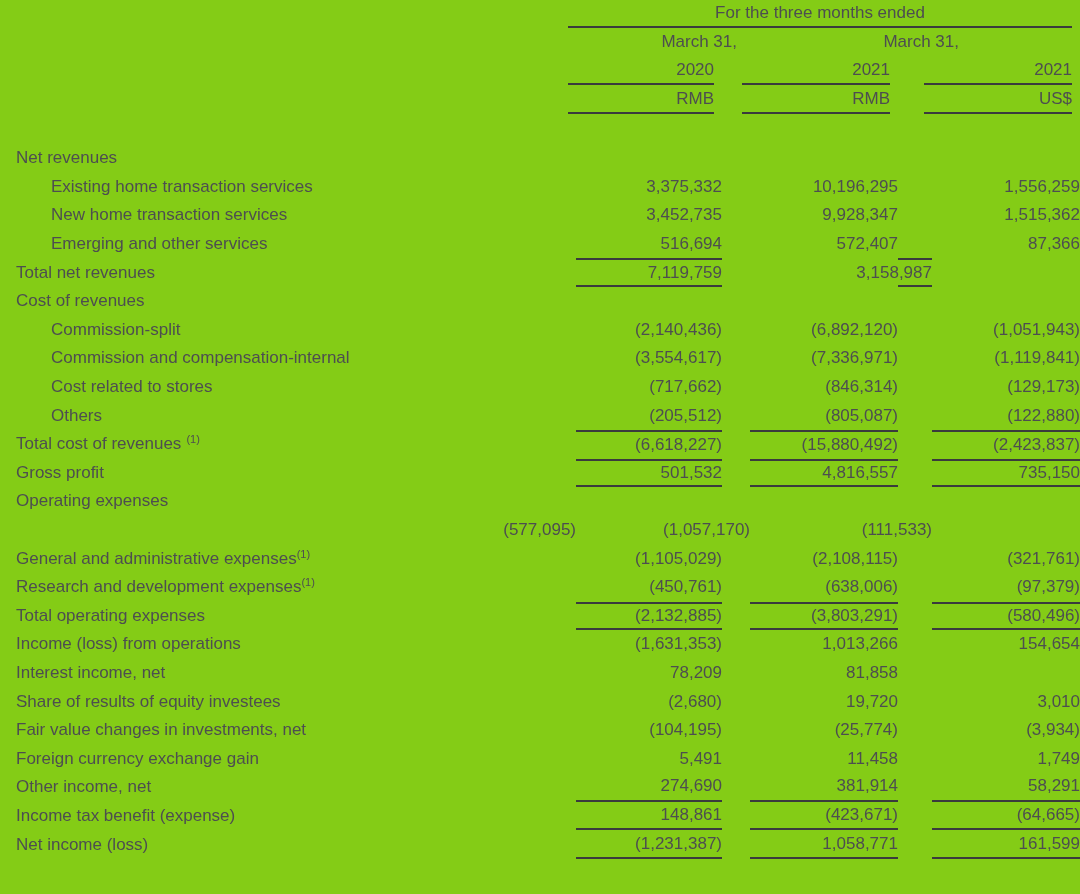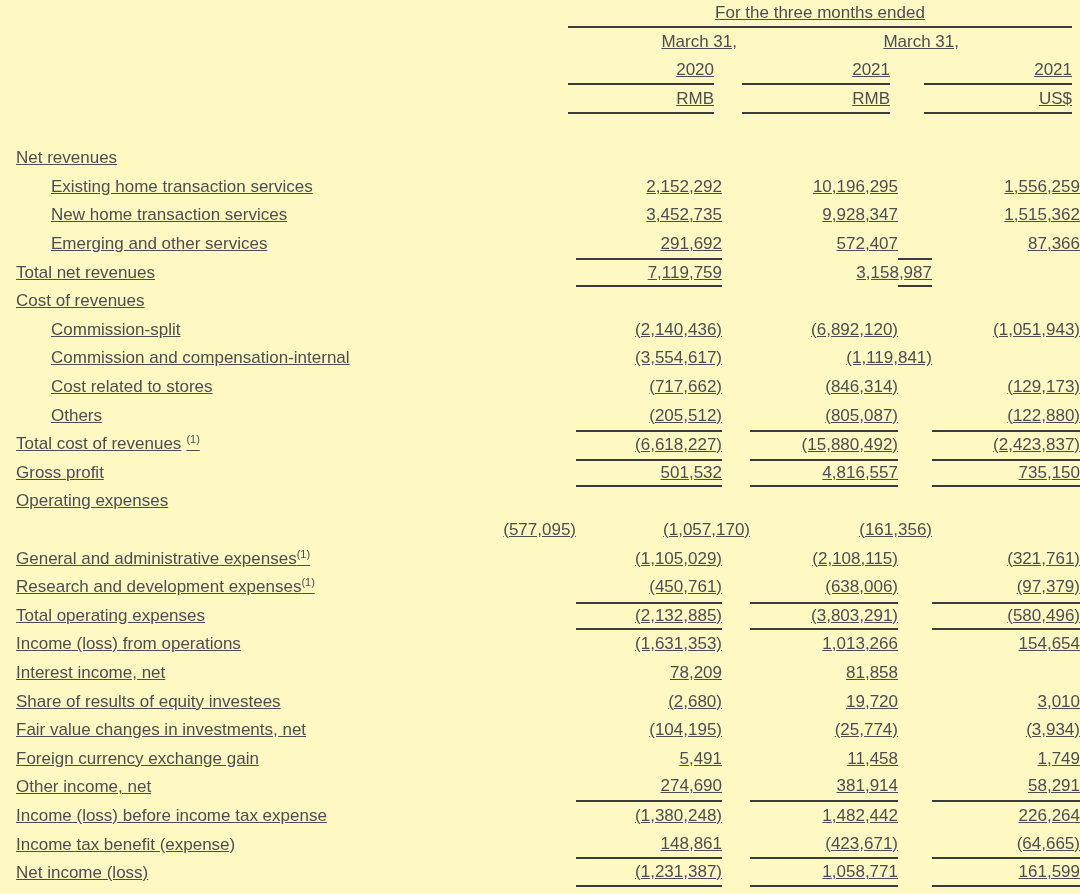--- a/index.html
+++ b/index.html
@@ -6,21 +6,21 @@
     --text:#4d4e50;
     --rule:#3a3b3d;
   }
   *{margin:0;padding:0;box-sizing:border-box;}
   html,body{background:#ffffff;}
   body{
     font-family:"Liberation Sans","DejaVu Sans",sans-serif;
     color:var(--text);
     width:1080px;height:894px;overflow:hidden;
   }
-  .page{width:1080px;height:894px;background:#fef9c3;text-decoration:underline;}
+  .page{width:1080px;height:894px;background:#84cc16;}
   
   .grid{
     display:grid;
     grid-template-columns:560px 146px 28px 148px 34px 148px;
     padding-left:8px;padding-right:8px;
     align-items:center;
   }
   .val,.hval{text-align:right;white-space:nowrap;font-size:17px;}
   .lbl{font-size:17px;white-space:nowrap;}
   
@@ -94,39 +94,39 @@
       <div class="lbl"><span class="lbl-text">Net revenues</span></div>
       <div class="val"></div>
       <div></div>
       <div class="val"></div>
       <div></div>
       <div class="val"></div>
     </div>
 
     <div class="grid row indent">
       <div class="lbl"><span class="lbl-text">Existing home transaction services</span></div>
-      <div class="val">2,152,292</div>
+      <div class="val">3,375,332</div>
       <div></div>
       <div class="val">10,196,295</div>
       <div></div>
       <div class="val">1,556,259</div>
     </div>
 
     <div class="grid row indent">
       <div class="lbl"><span class="lbl-text">New home transaction services</span></div>
       <div class="val">3,452,735</div>
       <div></div>
       <div class="val">9,928,347</div>
       <div></div>
       <div class="val">1,515,362</div>
     </div>
 
     <div class="grid row indent">
       <div class="lbl"><span class="lbl-text">Emerging and other services</span></div>
-      <div class="val">291,692</div>
+      <div class="val">516,694</div>
       <div></div>
       <div class="val">572,407</div>
       <div></div>
       <div class="val">87,366</div>
     </div>
 
     <div class="grid row bt bb">
       <div class="lbl"><span class="lbl-text">Total net revenues</span></div>
       <div class="val">7,119,759</div>
       <div></div>
@@ -149,20 +149,21 @@
       <div></div>
       <div class="val">(6,892,120)</div>
       <div></div>
       <div class="val">(1,051,943)</div>
     </div>
 
     <div class="grid row indent">
       <div class="lbl"><span class="lbl-text">Commission and compensation-internal</span></div>
       <div class="val">(3,554,617)</div>
       <div></div>
+      <div class="val">(7,336,971)</div>
       <div></div>
       <div class="val">(1,119,841)</div>
     </div>
 
     <div class="grid row indent">
       <div class="lbl"><span class="lbl-text">Cost related to stores</span></div>
       <div class="val">(717,662)</div>
       <div></div>
       <div class="val">(846,314)</div>
       <div></div>
@@ -203,21 +204,21 @@
       <div class="val"></div>
       <div></div>
       <div class="val"></div>
     </div>
 
     <div class="grid row">
       <div class="val">(577,095)</div>
       <div></div>
       <div class="val">(1,057,170)</div>
       <div></div>
-      <div class="val">(161,356)</div>
+      <div class="val">(111,533)</div>
     </div>
 
     <div class="grid row">
       <div class="lbl"><span class="lbl-text">General and administrative expenses</span><span class="lbl-sup">(1)</span></div>
       <div class="val">(1,105,029)</div>
       <div></div>
       <div class="val">(2,108,115)</div>
       <div></div>
       <div class="val">(321,761)</div>
     </div>
@@ -286,28 +287,20 @@
 
     <div class="grid row bb">
       <div class="lbl"><span class="lbl-text">Other income, net</span></div>
       <div class="val">274,690</div>
       <div></div>
       <div class="val">381,914</div>
       <div></div>
       <div class="val">58,291</div>
     </div>
 
-    <div class="grid row">
-      <div class="lbl"><span class="lbl-text">Income (loss) before income tax expense</span></div>
-      <div class="val">(1,380,248)</div>
-      <div></div>
-      <div class="val">1,482,442</div>
-      <div></div>
-      <div class="val">226,264</div>
-    </div>
 
     <div class="grid row bb">
       <div class="lbl"><span class="lbl-text">Income tax benefit (expense)</span></div>
       <div class="val">148,861</div>
       <div></div>
       <div class="val">(423,671)</div>
       <div></div>
       <div class="val">(64,665)</div>
     </div>
 

